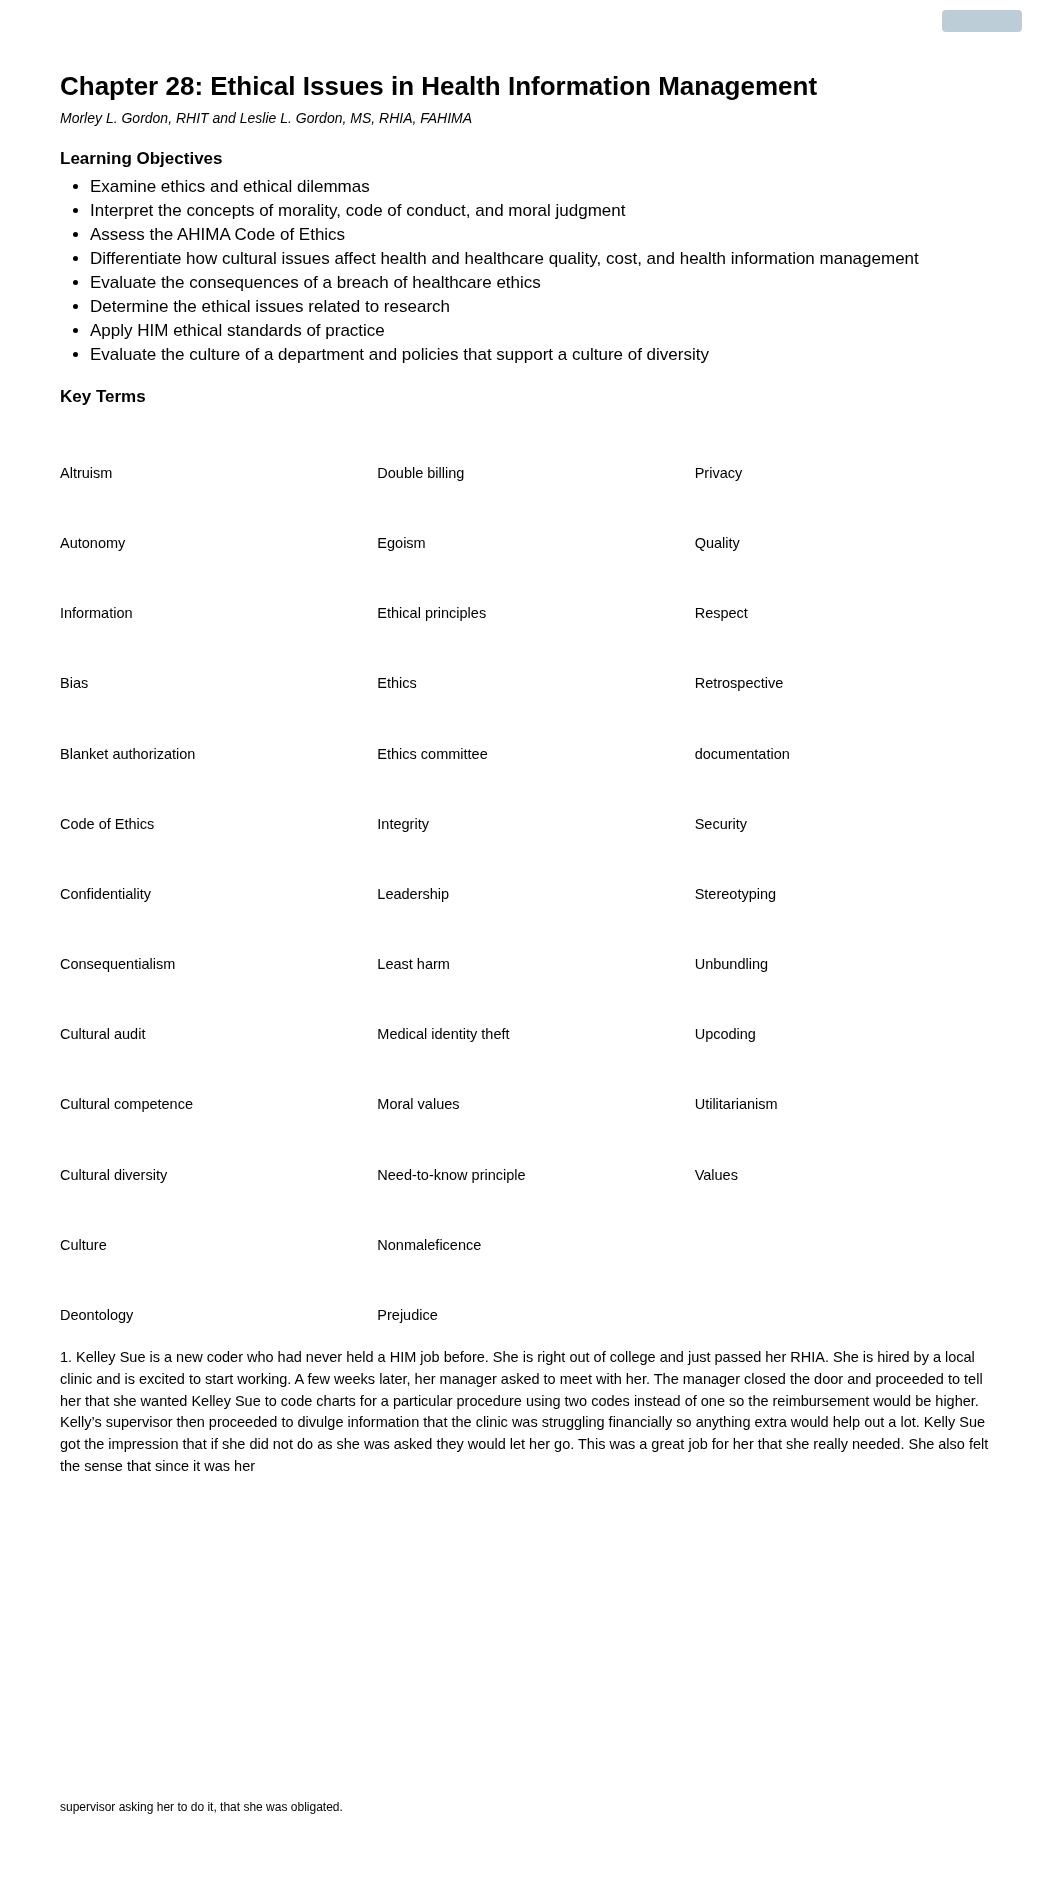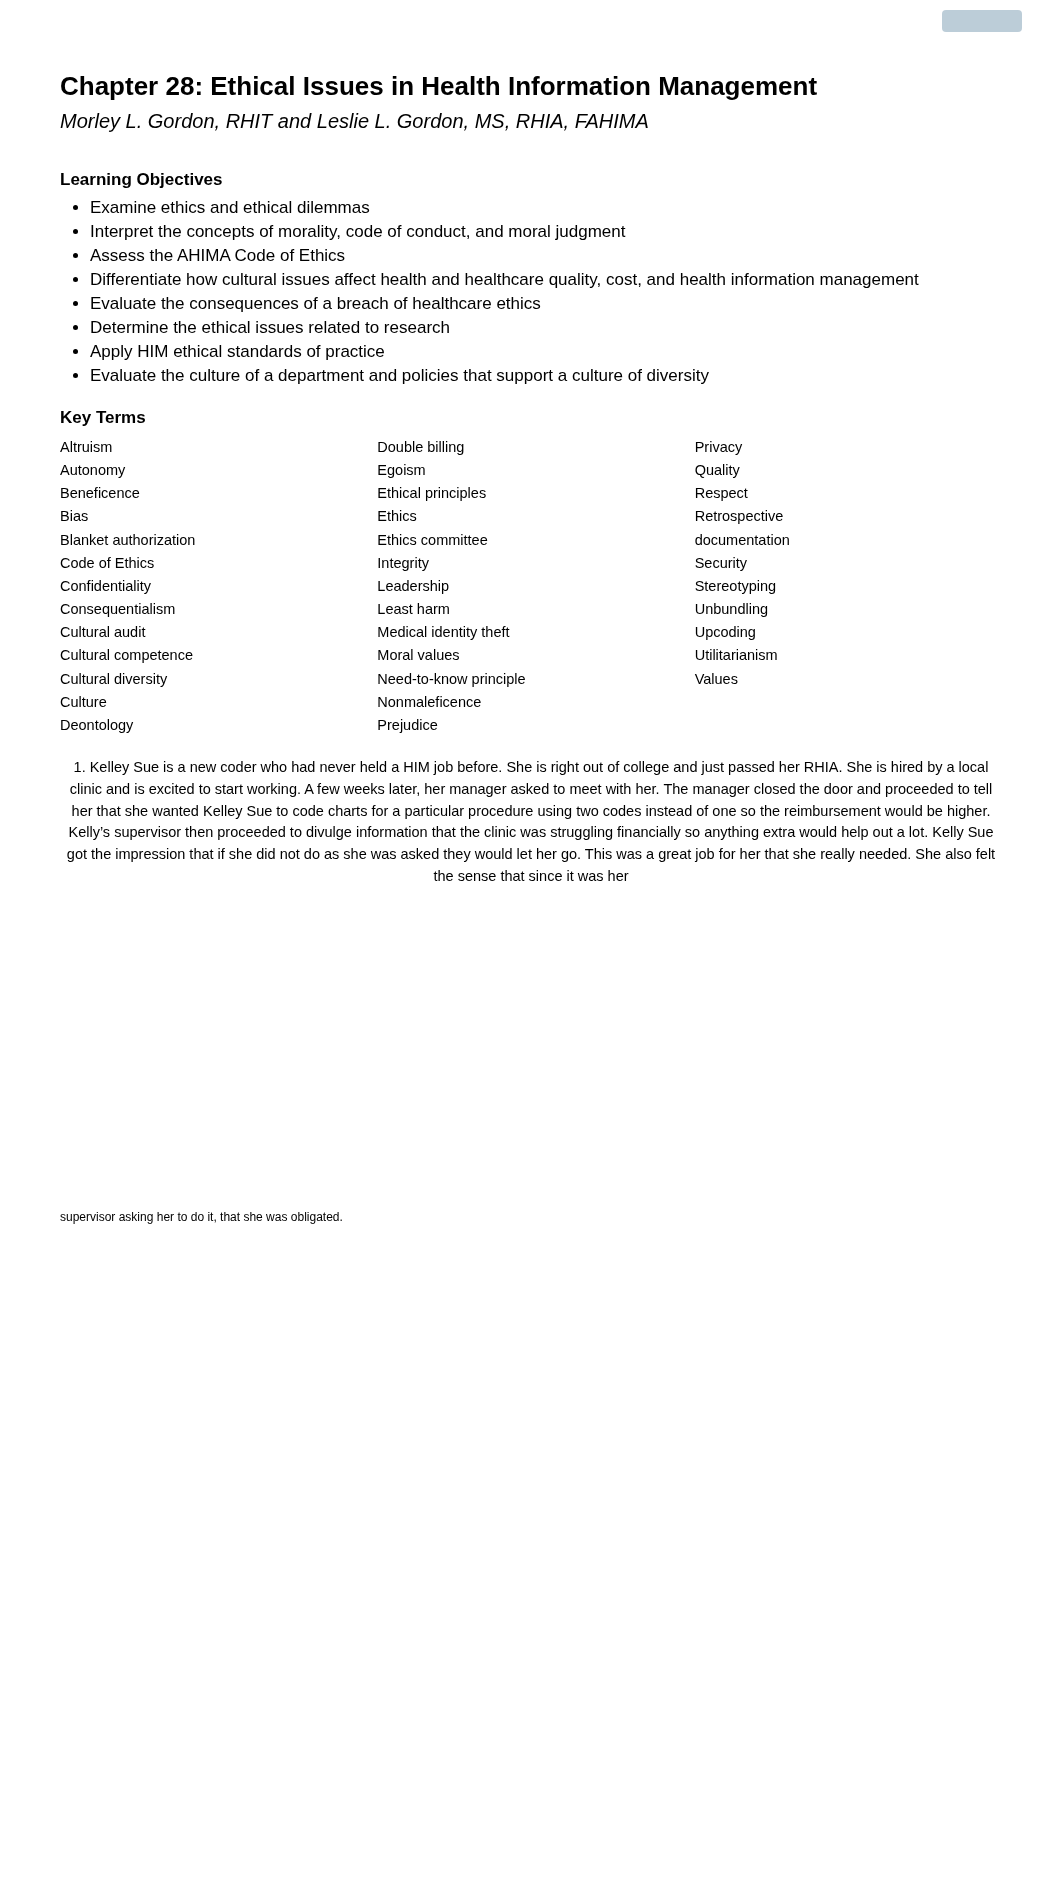--- a/index.html
+++ b/index.html
@@ -35,22 +35,22 @@
       font-weight: bold;
       font-family: Arial, sans-serif;
       margin-bottom: 6px;
       margin-top: 30px;
       line-height: 1.3;
     }
 
     .subtitle {
       font-style: italic;
       font-family: Arial, sans-serif;
-      font-size: 20px;
-      margin-bottom: 37px;
+      font-size: 14px;
+      margin-bottom: 23px;
     }
 
     h2.section-title {
       font-size: 17px;
       font-weight: bold;
       font-family: Arial, sans-serif;
       margin-bottom: 8px;
       margin-top: 22px;
     }
 
@@ -71,35 +71,35 @@
       grid-template-columns: 1fr 1fr 1fr;
       gap: 0px 10px;
       margin-bottom: 20px;
       font-size: 14.5px;
       font-family: Arial, sans-serif;
     }
 
     .key-terms-grid span {
       display: block;
       line-height: 1.6;
+      margin-top: 47px;
     }
 
     .real-world-cases h2 {
       font-size: 17px;
       font-weight: bold;
       font-family: Arial, sans-serif;
       margin-bottom: 8px;
     }
 
     .case-text {
       font-size: 14.5px;
       font-family: Arial, sans-serif;
       line-height: 1.5;
       margin-bottom: 20px;
-      text-align: center;
     }
 
     .continued-text {
       font-size: 12px;
       font-family: Arial, sans-serif;
       line-height: 1.5;
       margin-top: 320px;
     }
   </style>
 </head>
@@ -122,21 +122,21 @@
     <li>Apply HIM ethical standards of practice</li>
     <li>Evaluate the culture of a department and policies that support a culture of diversity</li>
   </ul>
 
 <h2 class="section-title">Key Terms</h2>
 
 <div class="key-terms-grid">
   <div class="key-terms-col1">
       <span>Altruism</span>
       <span>Autonomy</span>
-      <span>Beneficence</span>
+      <span>Information</span>
       <span>Bias</span>
       <span>Blanket authorization</span>
       <span>Code of Ethics</span>
       <span>Confidentiality</span>
       <span>Consequentialism</span>
       <span>Cultural audit</span>
       <span>Cultural competence</span>
       <span>Cultural diversity</span>
       <span>Culture</span>
       <span>Deontology</span>

